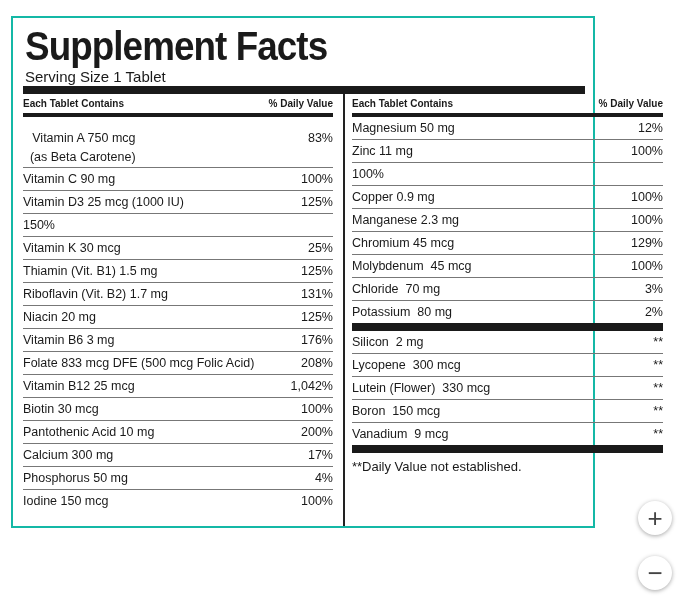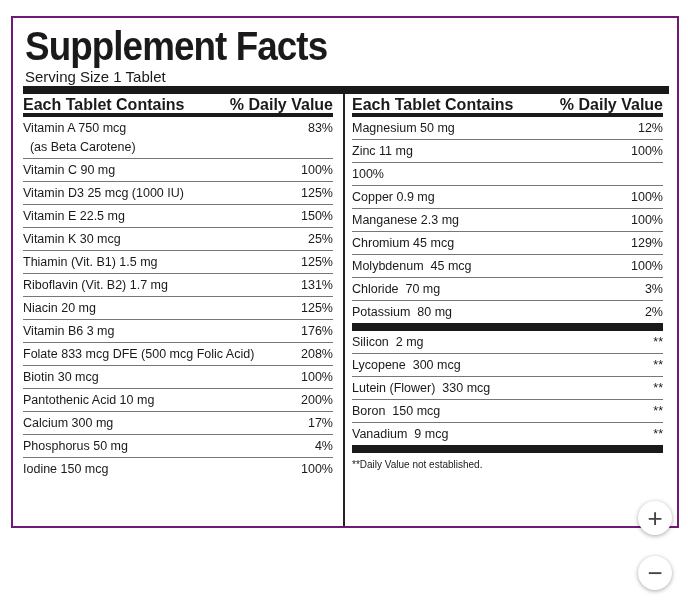--- a/index.html
+++ b/index.html
@@ -1,36 +1,36 @@
 <!DOCTYPE html>
 <html><head>
 <meta charset="utf-8">
 <style>
   html, body { margin: 0; padding: 0; background: #ffffff; }
   body { width: 688px; height: 613px; position: relative; overflow: hidden;
          font-family: "Liberation Sans", sans-serif; color: #1a1a1a; }
-  .panel { position: absolute; left: 11px; top: 16px; width: 668px; height: 512px;
-           border: 2px solid #701a75; box-sizing: border-box; }
+  .panel { position: absolute; left: 11px; top: 16px; width: 584px; height: 512px;
+           border: 2px solid #14b8a6; box-sizing: border-box; }
   .title { position: absolute; left: 12px; top: 4px; font-size: 40px; font-weight: bold;
            letter-spacing: -1px; transform: scaleX(0.92); transform-origin: left top; line-height: 48px; }
   .serving { position: absolute; left: 12px; top: 50px; font-size: 15px; }
   .topbar { position: absolute; left: 10px; right: 8px; top: 68px; height: 8px; background: #1a1a1a; }
   .col { position: absolute; top: 76px; bottom: 0; }
   .col.left { left: 10px; width: 310px; }
   .col.right { left: 339px; width: 311px; }
   .divider { position: absolute; left: 330px; top: 76px; bottom: 0; width: 2px; background: #222; }
-  .hdr { display: flex; justify-content: space-between; font-weight: bold; font-size: 16px;
-         height: 19px; line-height: 21px; border-bottom: 4px solid #1a1a1a; transform-origin: left; }
+  .hdr { display: flex; justify-content: space-between; font-weight: bold; font-size: 10px;
+         height: 19px; line-height: 21px; border-bottom: 4px solid #1a1a1a; transform-origin: left; align-items: center; }
   .row { display: flex; justify-content: space-between; font-size: 12.5px; border-bottom: 1.5px solid #777;
          min-height: 22px; line-height: 22px; }
   .row .name { white-space: pre; }
-  .row.tall { min-height: 42px; line-height: 19px; padding-top: 2px; box-sizing: border-box; }
+  .row.tall { min-height: 42px; line-height: 19px; padding-top: 12px; box-sizing: border-box; text-align: right; }
   .row.last { border-bottom: none; }
   .thickbar { height: 8px; background: #1a1a1a; }
-  .note { font-size: 10px; margin-top: 6px; }
+  .note { font-size: 13px; margin-top: 6px; }
   .zoom-btn { position: absolute; width: 34px; height: 34px; border-radius: 50%; background: #fff;
               box-shadow: 0 1px 4px rgba(0,0,0,0.35); display: flex; align-items: center; justify-content: center;
               font-size: 26px; color: #444; cursor: pointer; line-height: 1; }
 </style>
 </head>
 <body>
 
 <div class="panel">
   <div class="title">Supplement Facts</div>
   <div class="serving">Serving Size 1 Tablet</div>
@@ -48,21 +48,20 @@
     </div>
     <div class="row">
         <span class="name">Vitamin C 90 mg</span>
         <span>100%</span>
       </div>
     <div class="row">
         <span class="name">Vitamin D3 25 mcg (1000 IU)</span>
         <span>125%</span>
       </div>
     <div class="row">
-        <span class="name">Vitamin E 22.5 mg</span>
         <span>150%</span>
       </div>
     <div class="row">
         <span class="name">Vitamin K 30 mcg</span>
         <span>25%</span>
       </div>
     <div class="row">
         <span class="name">Thiamin (Vit. B1) 1.5 mg</span>
         <span>125%</span>
       </div>
@@ -74,20 +73,24 @@
         <span class="name">Niacin 20 mg</span>
         <span>125%</span>
       </div>
     <div class="row">
         <span class="name">Vitamin B6 3 mg</span>
         <span>176%</span>
       </div>
     <div class="row">
         <span class="name">Folate 833 mcg DFE (500 mcg Folic Acid)</span>
         <span>208%</span>
+      </div>
+    <div class="row">
+        <span class="name">Vitamin B12 25 mcg</span>
+        <span>1,042%</span>
       </div>
     <div class="row">
         <span class="name">Biotin 30 mcg</span>
         <span>100%</span>
       </div>
     <div class="row">
         <span class="name">Pantothenic Acid 10 mg</span>
         <span>200%</span>
       </div>
     <div class="row">

